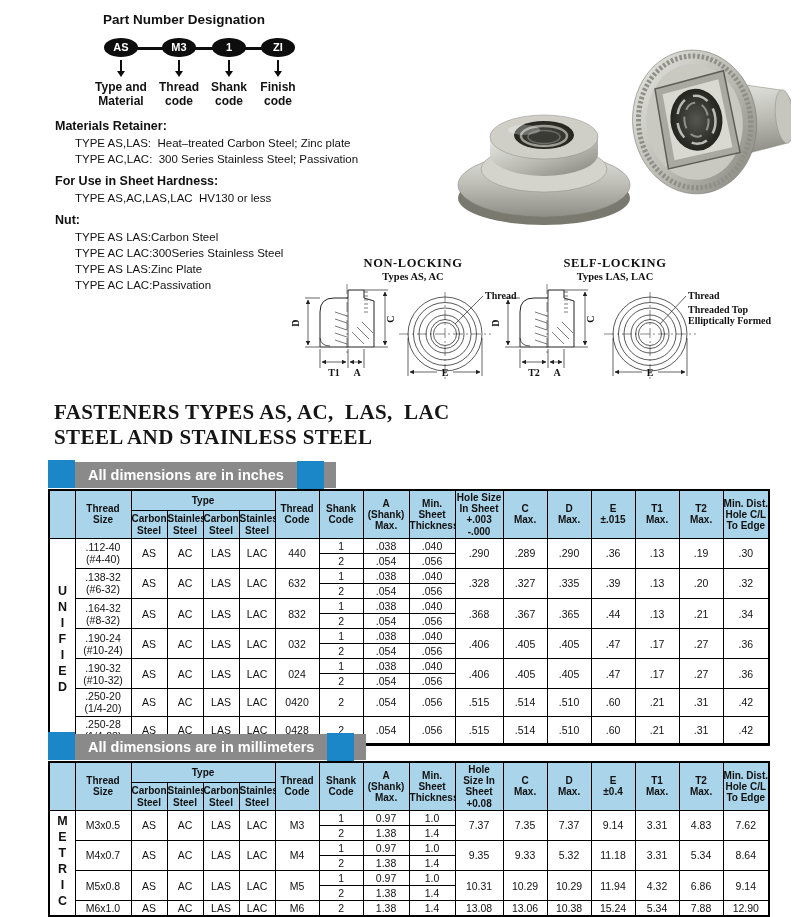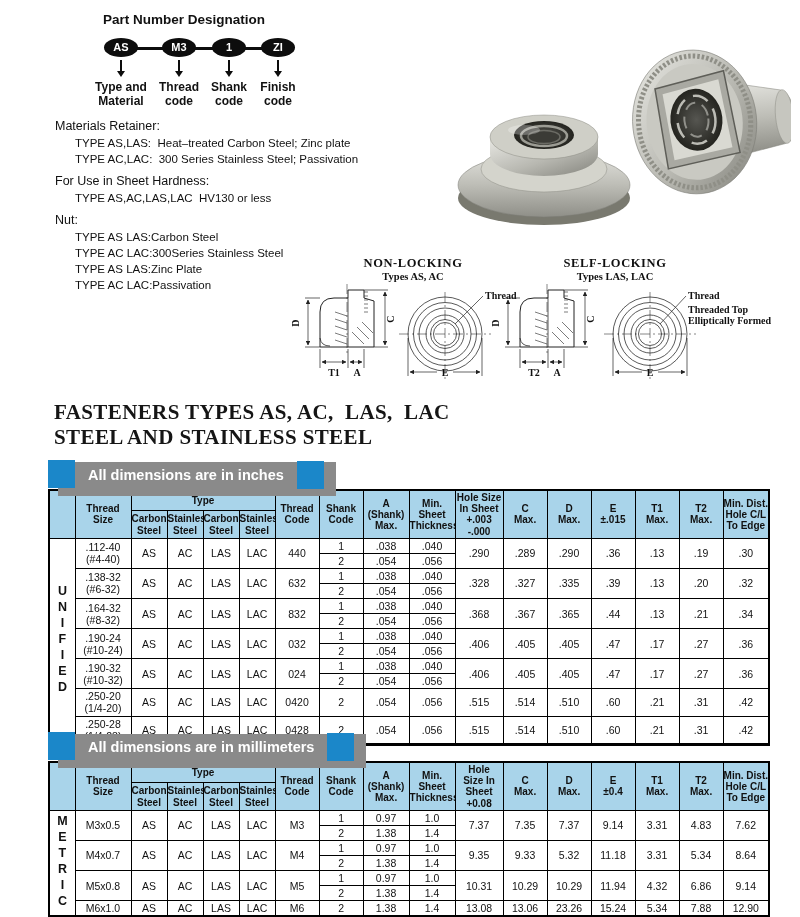--- a/index.html
+++ b/index.html
@@ -14,21 +14,21 @@
   .pn-node{position:absolute;top:3px;transform:translateX(-50%);text-align:center;width:72px;}
   .pn-ellipse{width:34px;height:19px;margin:0 auto;background:#0d0d0d;border-radius:50%;
               color:#fff;font-size:11px;font-weight:bold;line-height:19px;position:relative;z-index:1;}
   .pn-stem{width:2px;height:11px;background:#0d0d0d;margin:3px auto 0;}
   .pn-head{width:0;height:0;border-left:4px solid transparent;border-right:4px solid transparent;
            border-top:6px solid #0d0d0d;margin:0 auto;}
   .pn-label{font-size:12px;font-weight:bold;line-height:1.2;margin-top:3px;white-space:pre-line;}
 
   
   .specs{position:absolute;left:55px;top:110px;width:400px;}
-  .spec-heading{font-size:12.5px;font-weight:normal;margin:9px 0 2px 0;}
+  .spec-heading{font-size:12.5px;font-weight:bold;margin:9px 0 2px 0;}
   .spec-line{font-size:11.5px;margin:4px 0 0 20px;}
 
   
   .photo{position:absolute;left:446px;top:14px;}
 
   
   .drawings{position:absolute;left:278px;top:252px;}
   .drawings-svg text{font-family:"Liberation Serif","DejaVu Serif",serif;fill:#111;}
   .dtitle{font-size:12.5px;font-weight:bold;letter-spacing:.6px;}
   .dsub{font-size:10.5px;font-weight:bold;}
@@ -43,21 +43,21 @@
   .main-title{position:absolute;left:54px;top:400px;
               font-family:"Liberation Serif","DejaVu Serif",serif;
               font-weight:bold;font-size:21px;line-height:1.2;letter-spacing:.4px;color:#151515;}
 
   
   .table-block{position:absolute;left:48px;width:722px;}
   #inches-block{top:460px;}
   #metric-block{top:732px;}
   .banner{position:relative;height:29px;}
   .banner-bar{position:absolute;left:10px;top:2px;height:26px;background:#8a8a8a;
-              padding:0 52px 8px 30px;white-space:nowrap;}
+              padding:0 52px 0 30px;white-space:nowrap;}
   .banner-text{color:#fff;font-size:14.5px;font-weight:bold;line-height:26px;}
   .sq{position:absolute;width:27px;height:28px;background:#1b87c9;}
   .sq-left{left:0;top:0;z-index:2;}
   .sq-right{right:12px;top:-1px;}
 
   table{width:722px;border-collapse:collapse;table-layout:fixed;
         border:2px solid #000;border-bottom:3px solid #000;}
   th,td{border:1px solid #000;text-align:center;vertical-align:middle;padding:1px 0;overflow:hidden;}
   thead th{background:#a9d4ea;font-weight:bold;font-size:10px;line-height:1.12;white-space:pre-line;}
   thead tr:first-child{height:20px;}
@@ -641,21 +641,21 @@
             <td>AS</td>
             <td>AC</td>
             <td>LAS</td>
             <td>LAC</td>
             <td>M6</td>
             <td>2</td>
             <td>1.38</td>
             <td>1.4</td>
             <td>13.08</td>
             <td>13.06</td>
-            <td>23.26</td>
+            <td>10.38</td>
             <td>15.24</td>
             <td>5.34</td>
             <td>7.88</td>
             <td>12.90</td>
           </tr>
         </tbody>
     </table>
   </div>
 
 </div>

